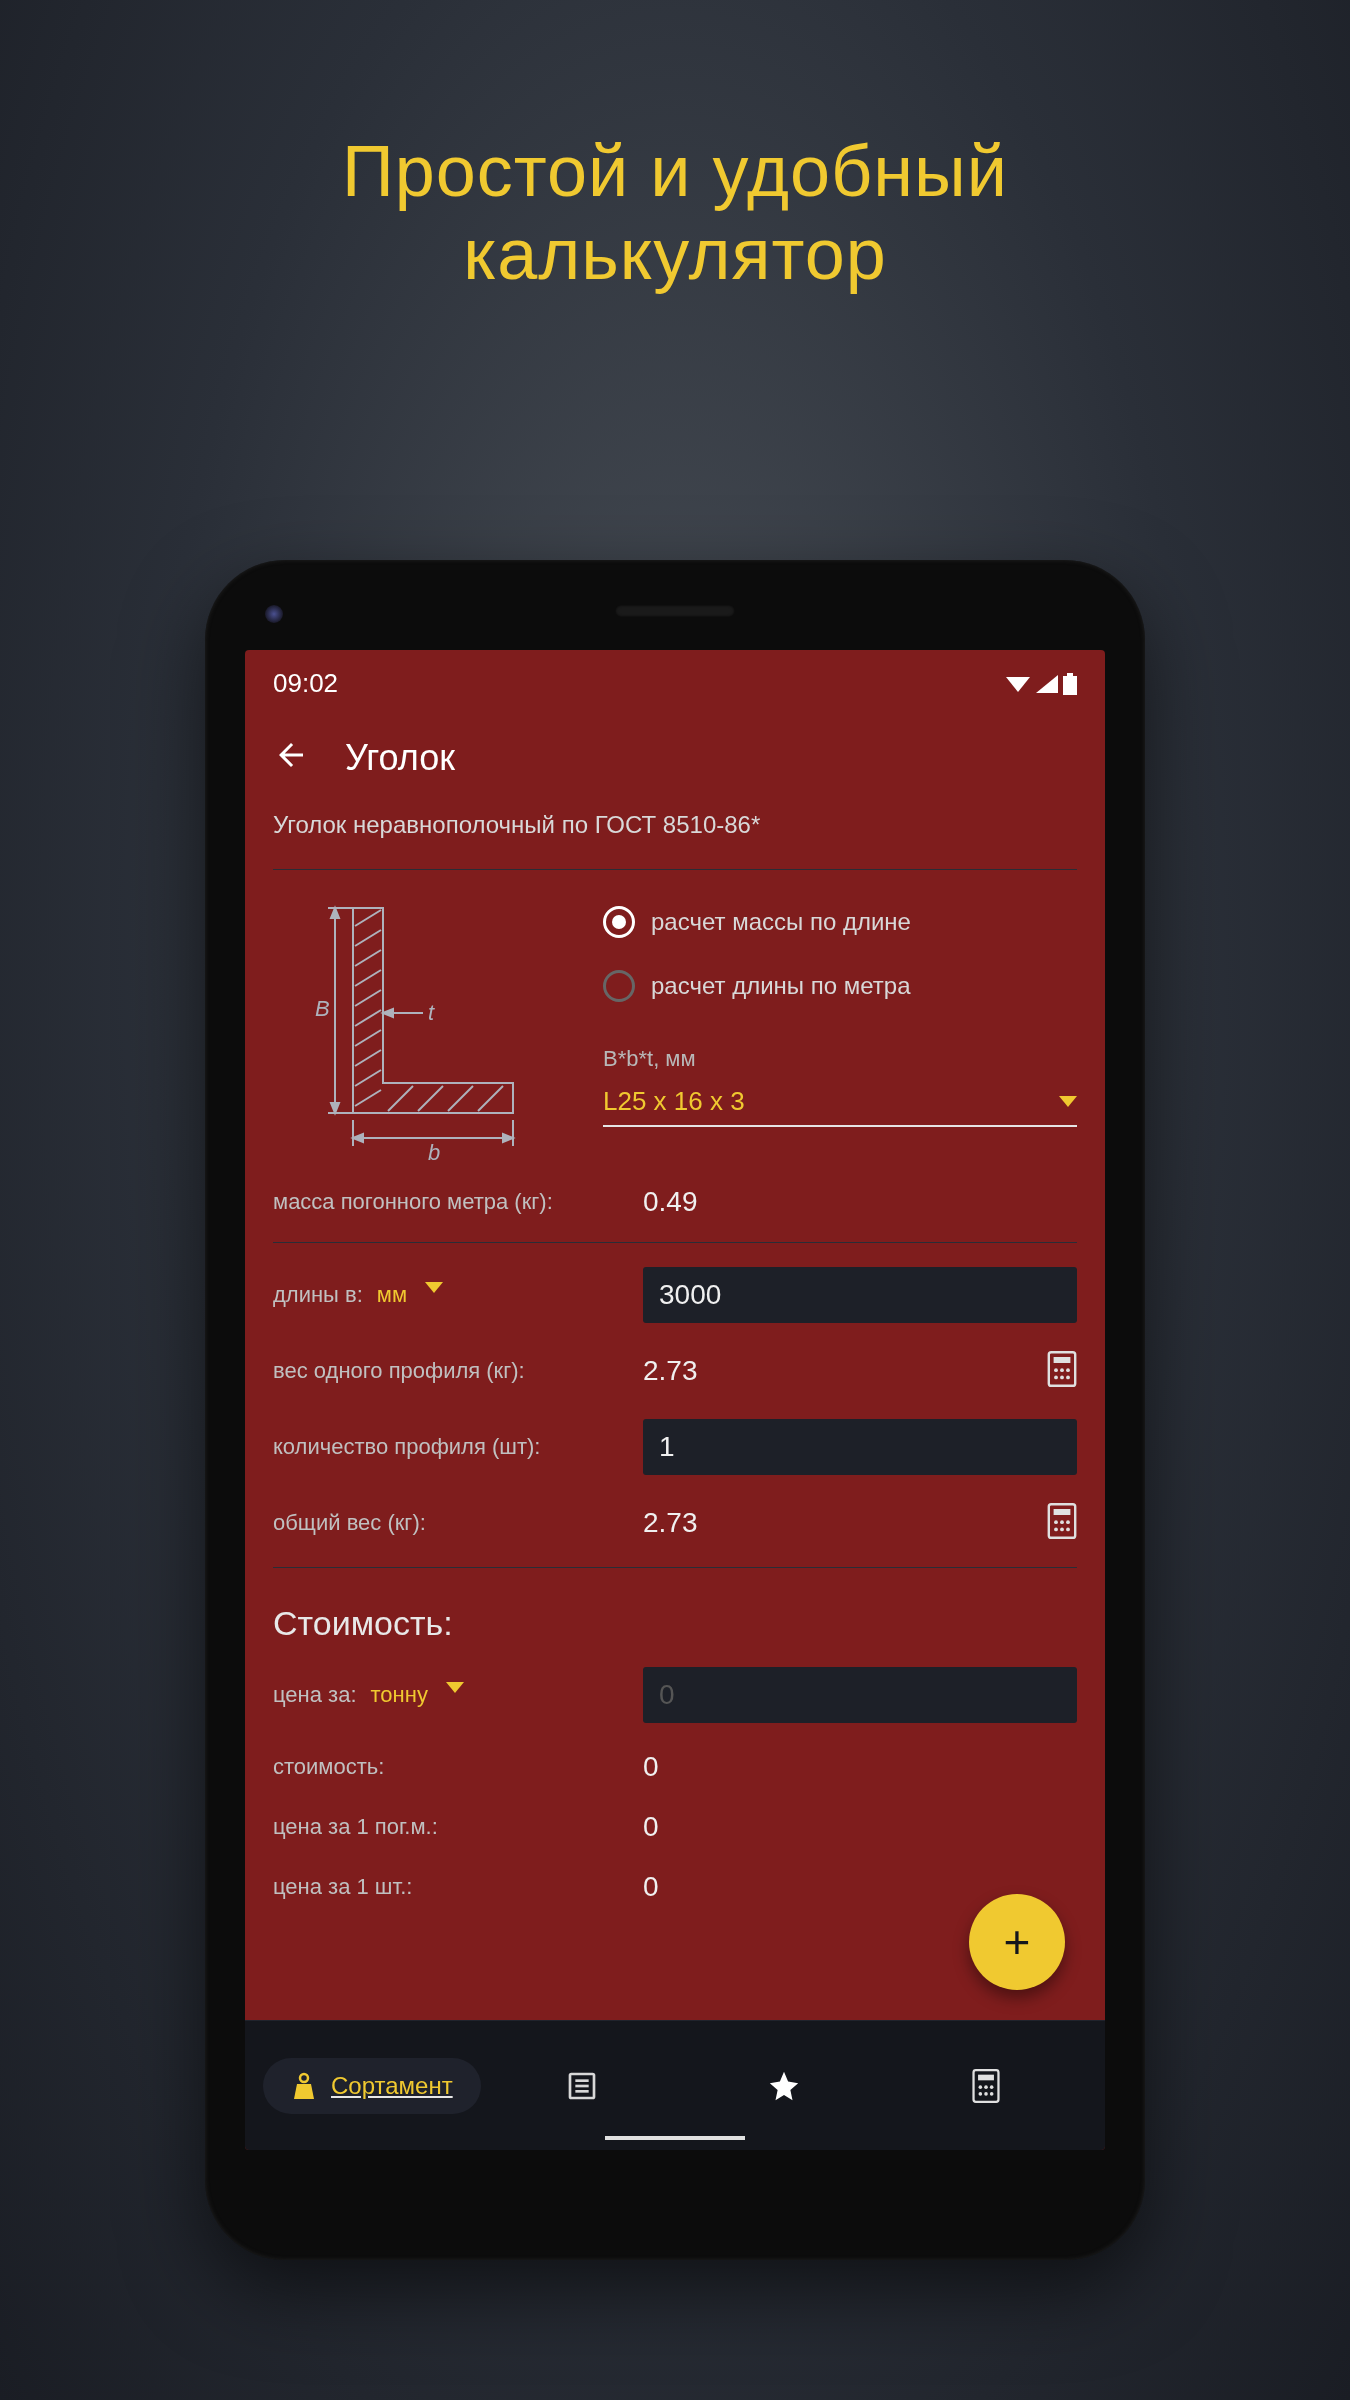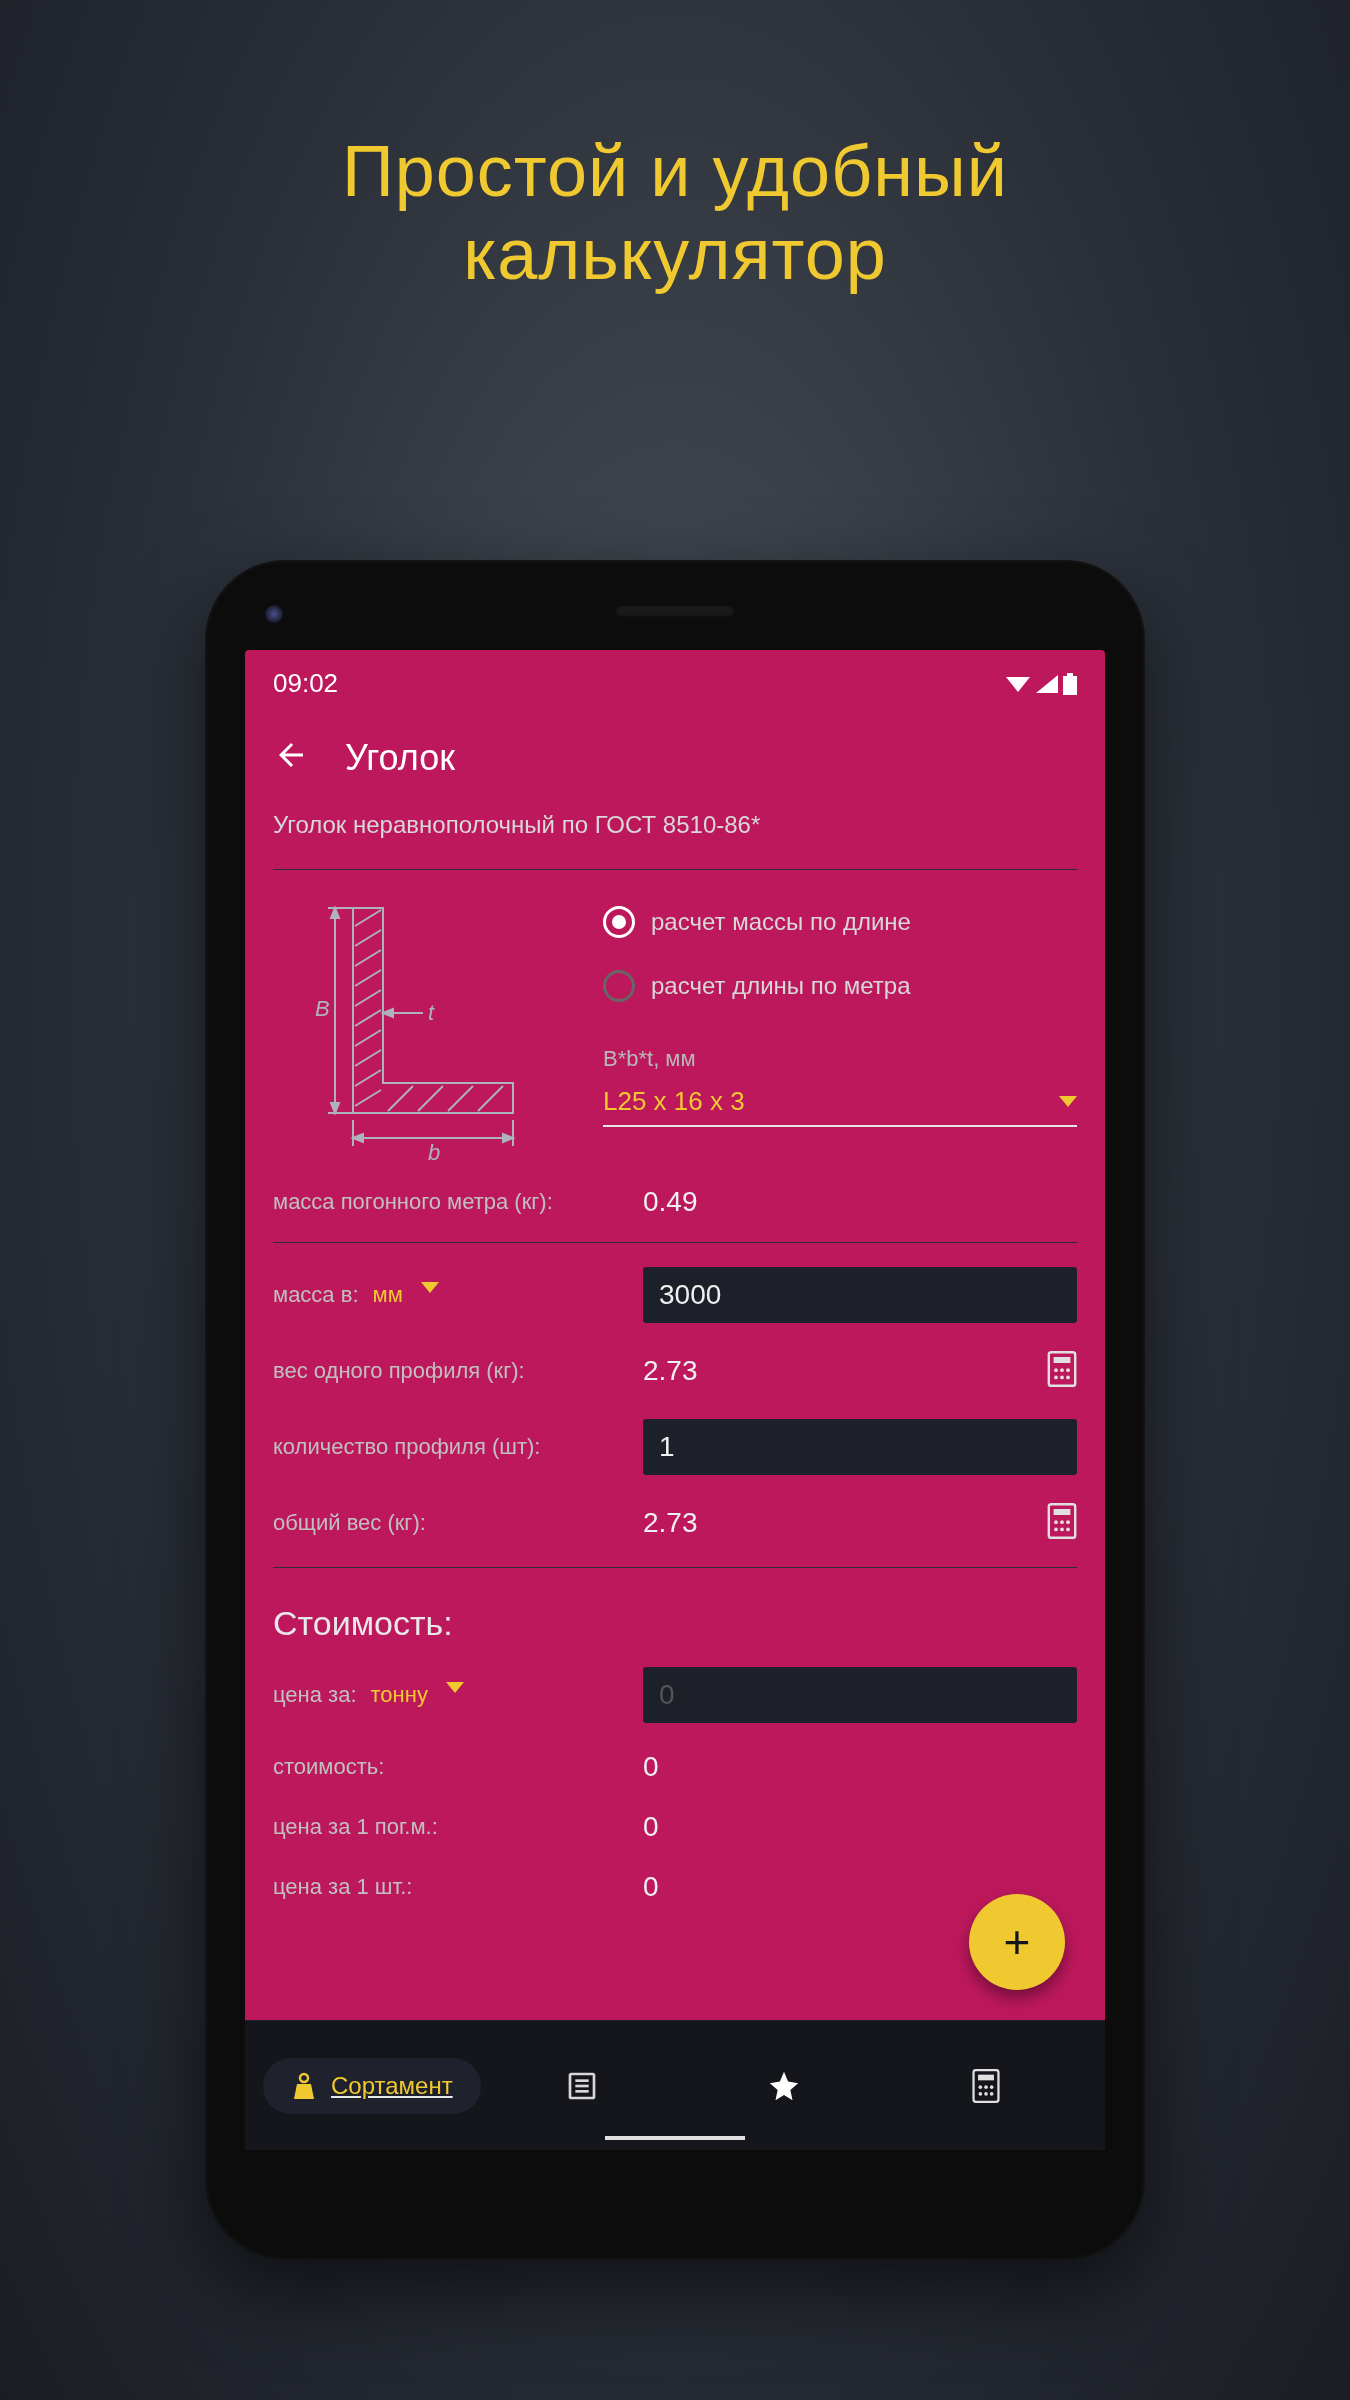--- a/index.html
+++ b/index.html
@@ -42,21 +42,21 @@
     position: absolute;
     left: 50%; top: 45px;
     transform: translateX(-50%);
     width: 120px; height: 12px;
     border-radius: 6px;
     background: #1a1a1a;
     box-shadow: inset 0 0 3px #000;
   }
   .screen {
     width: 100%; height: 100%;
-    background: #be185d;
+    background: #7f1d1d;
     border-radius: 4px;
     position: relative;
     overflow: hidden;
     color: #e8e8e8;
   }
   .status-bar {
     display: flex;
     justify-content: space-between;
     align-items: center;
     padding: 18px 28px 10px 28px;
@@ -301,21 +301,21 @@
     </div>
 
     <div class="field-row">
       <span class="field-label">масса погонного метра (кг):</span>
       <span class="field-value-static">0.49</span>
     </div>
     <div class="divider"></div>
 
     <div class="field-row">
       <span class="field-label inline">
-        <span>масса в:</span>
+        <span>длины в:</span>
         <span class="inline-select">
           <span>мм</span>
           <span class="triangle-down"></span>
         </span>
       </span>
       <div class="field-input">3000</div>
     </div>
 
     <div class="field-row">
       <span class="field-label">вес одного профиля (кг):</span>

